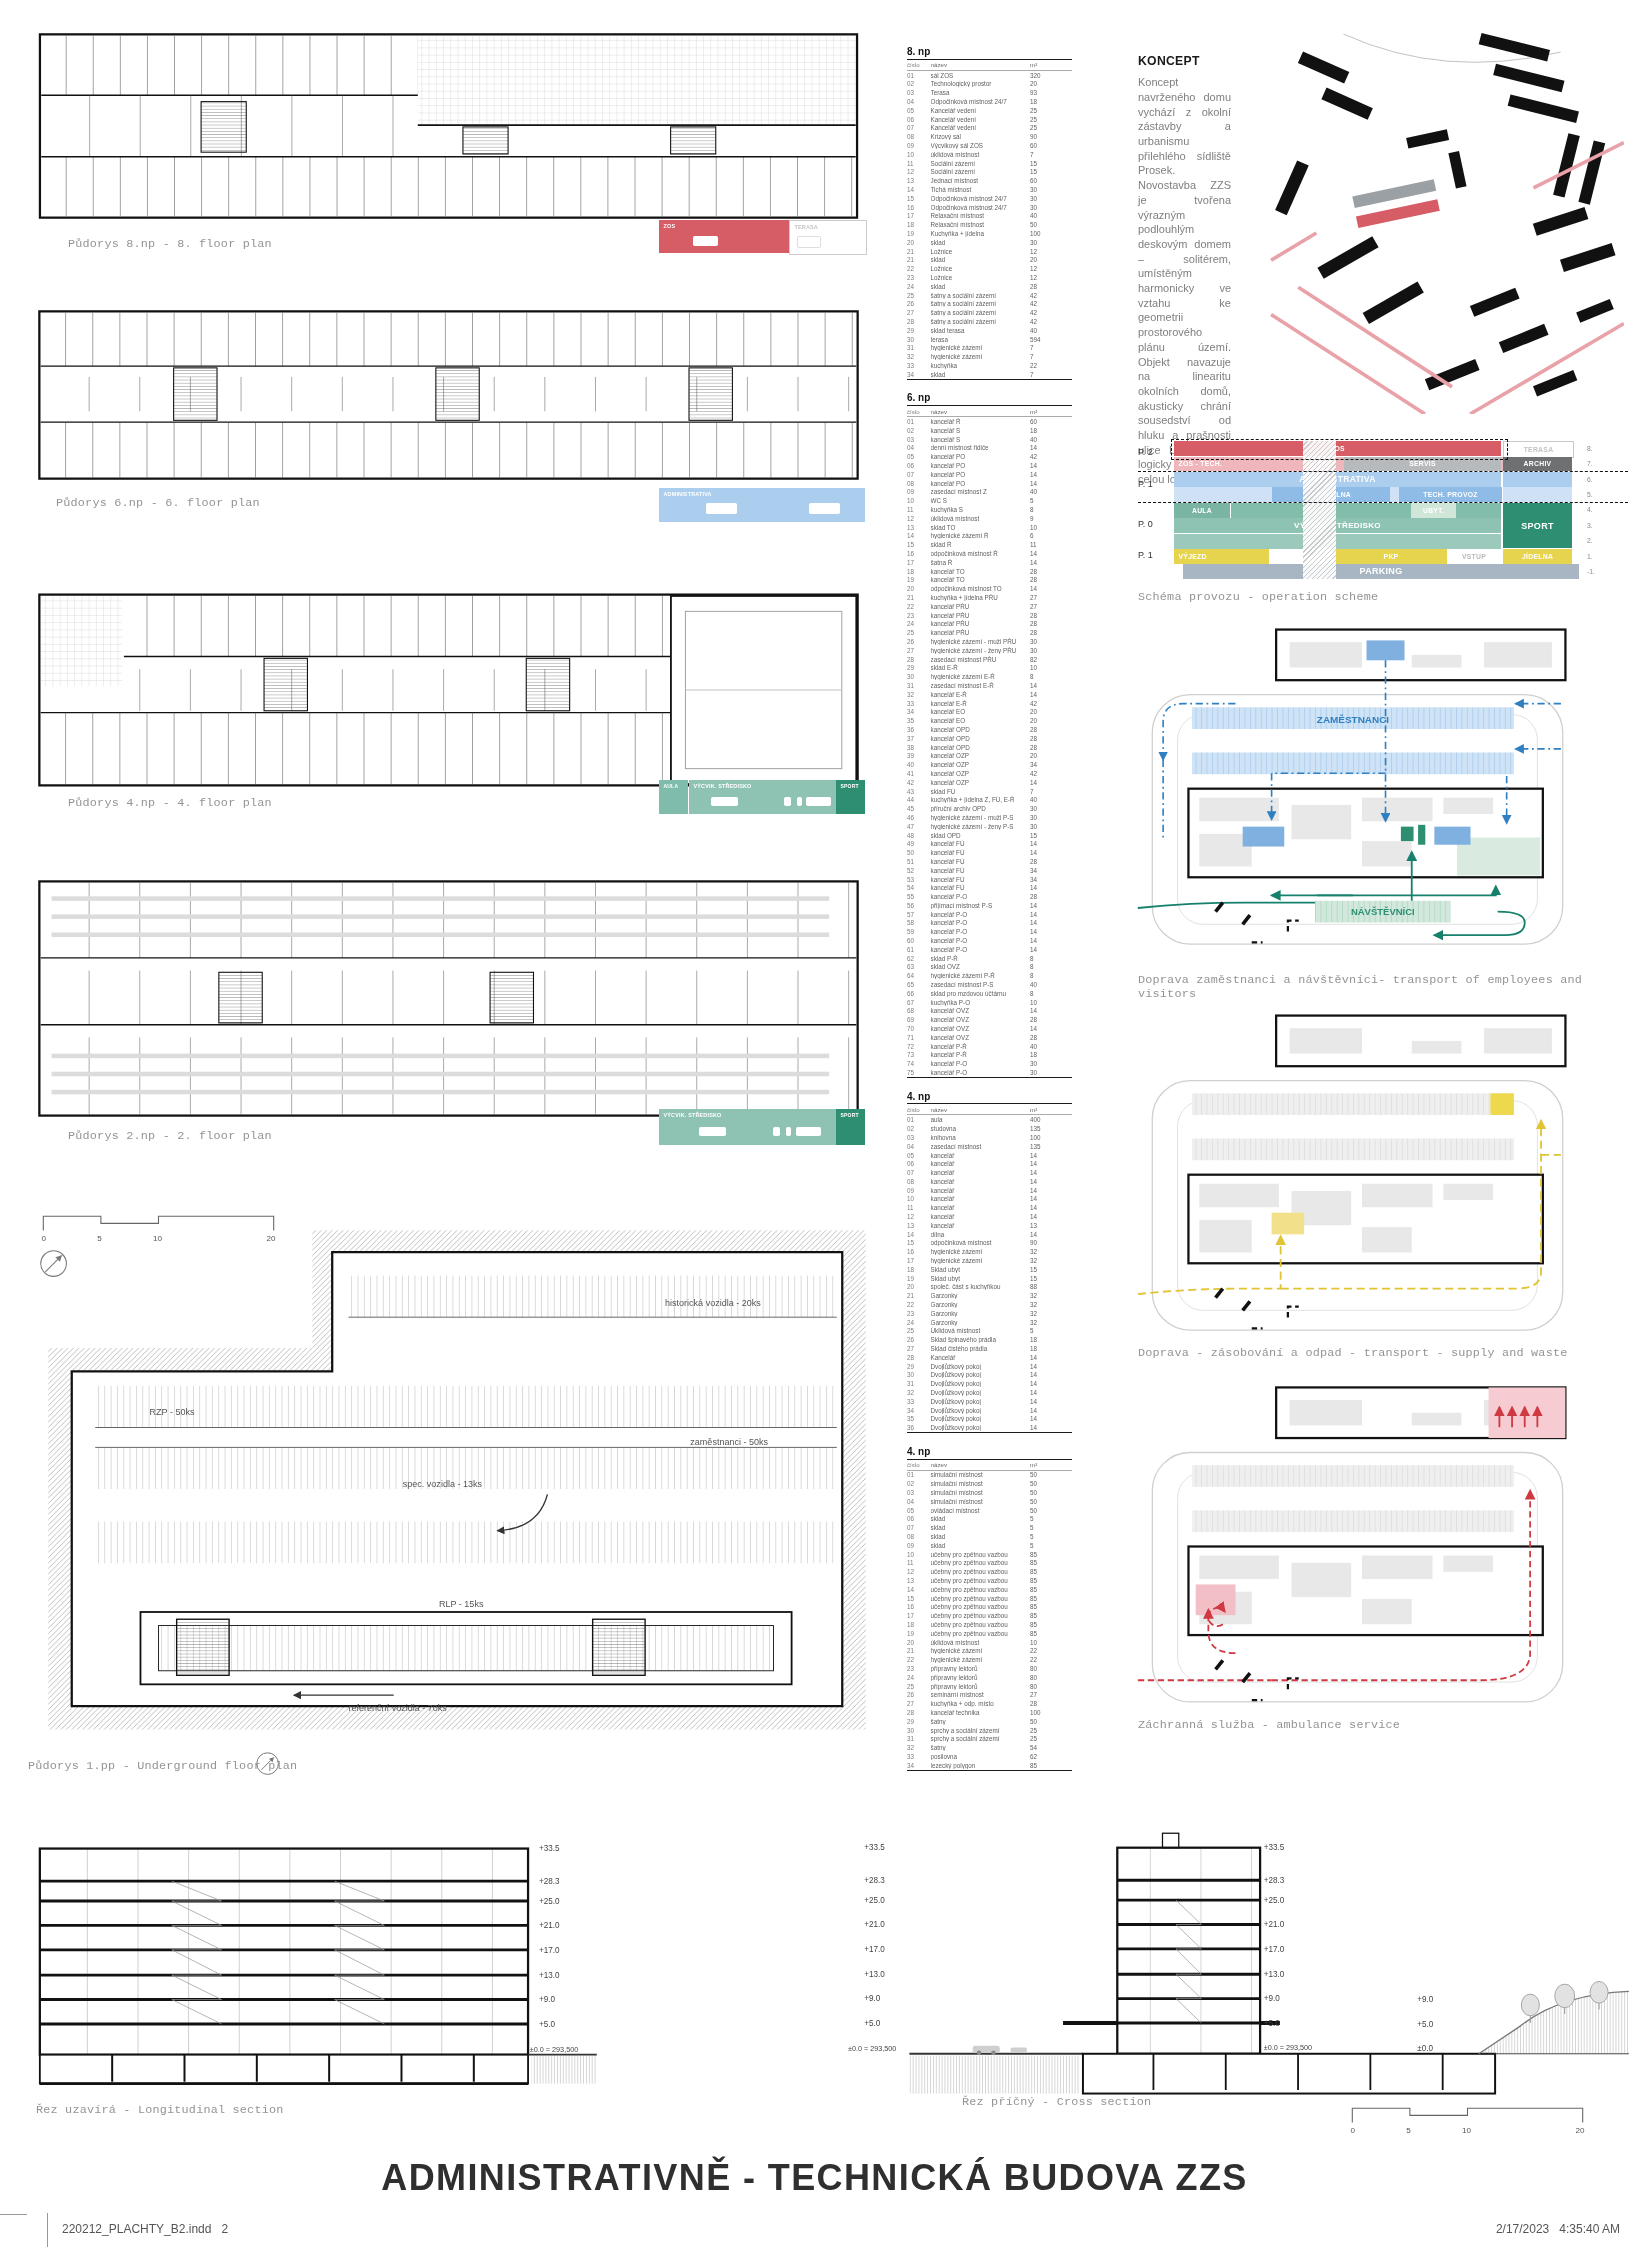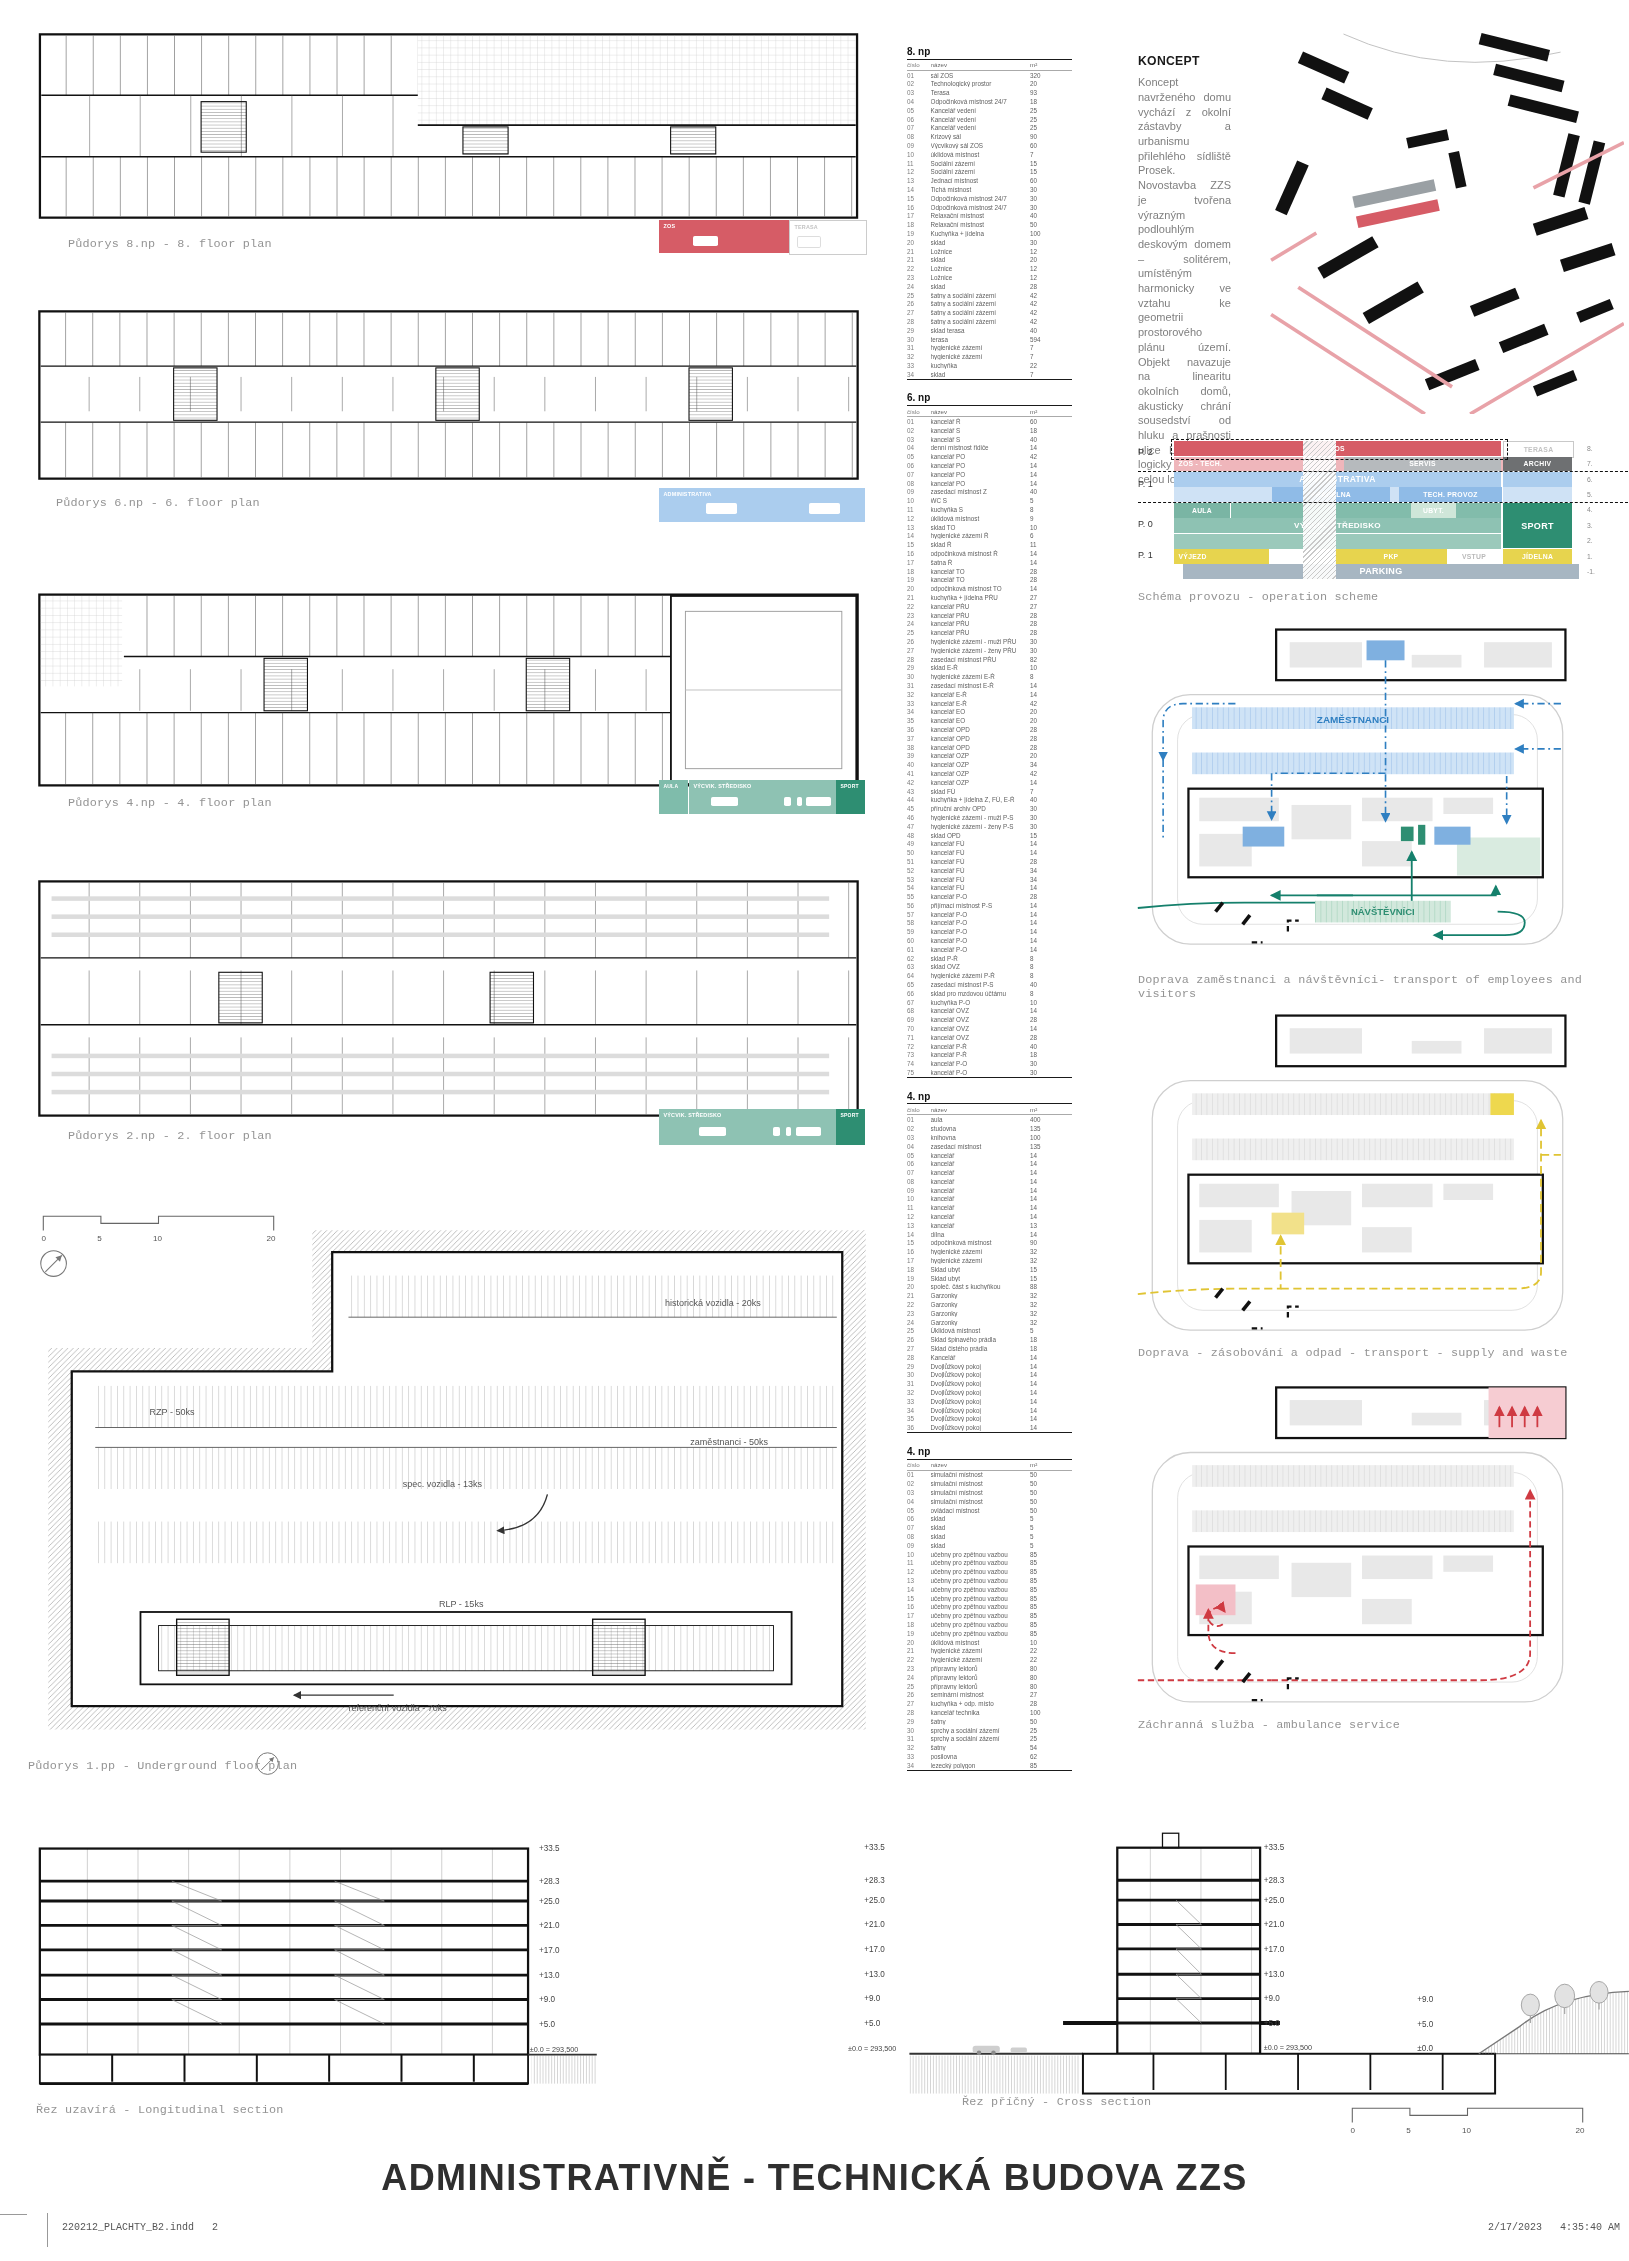--- a/index.html
+++ b/index.html
@@ -32,21 +32,21 @@
      background:repeating-linear-gradient(135deg,rgba(255,255,255,.92) 0 2.7px,#c9c9c9 2.7px 3.6px);}
   .zosdash{position:absolute;left:33px;top:4.5px;width:335px;height:19px;border:1.8px dashed #111;}
   
   .strip{position:absolute;width:206px;}
   .sseg{position:absolute;top:0;height:100%;font-size:5.4px;font-weight:bold;color:#fff;letter-spacing:0.2px;}
   .sseg span{position:absolute;left:4.5px;top:2.7px;}
   .wrect{position:absolute;background:#fff;border-radius:1.8px;}
   
   #title{position:absolute;left:0;top:2157px;width:1629px;text-align:center;
          font-size:36px;font-weight:600;letter-spacing:1.4px;color:#2f2f2f;}
-  .foot{position:absolute;font-family:Liberation Mono, monospace;font-size:10px;color:#555;white-space:pre;}
+  .foot{position:absolute;font-family:Liberation Sans, sans-serif;font-size:12px;color:#555;white-space:pre;}
   svg text{font-family:"Liberation Sans",sans-serif;}
 </style>
 </head>
 <body>
 
 <div id="board">
 
 <svg width="0" height="0" style="position:absolute">
       <defs>
 <pattern id="grid" width="8" height="8" patternUnits="userSpaceOnUse">

